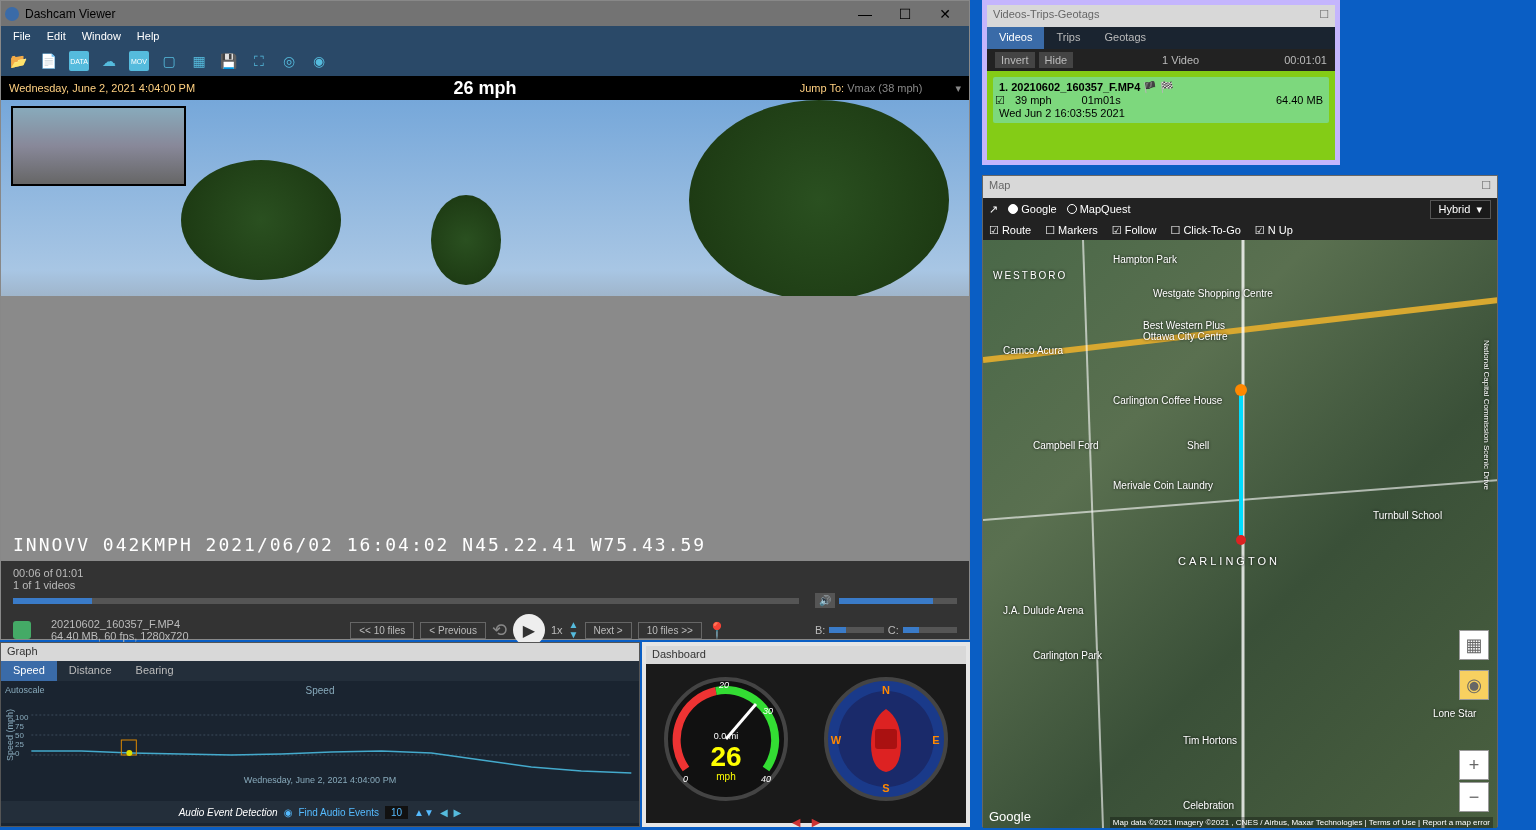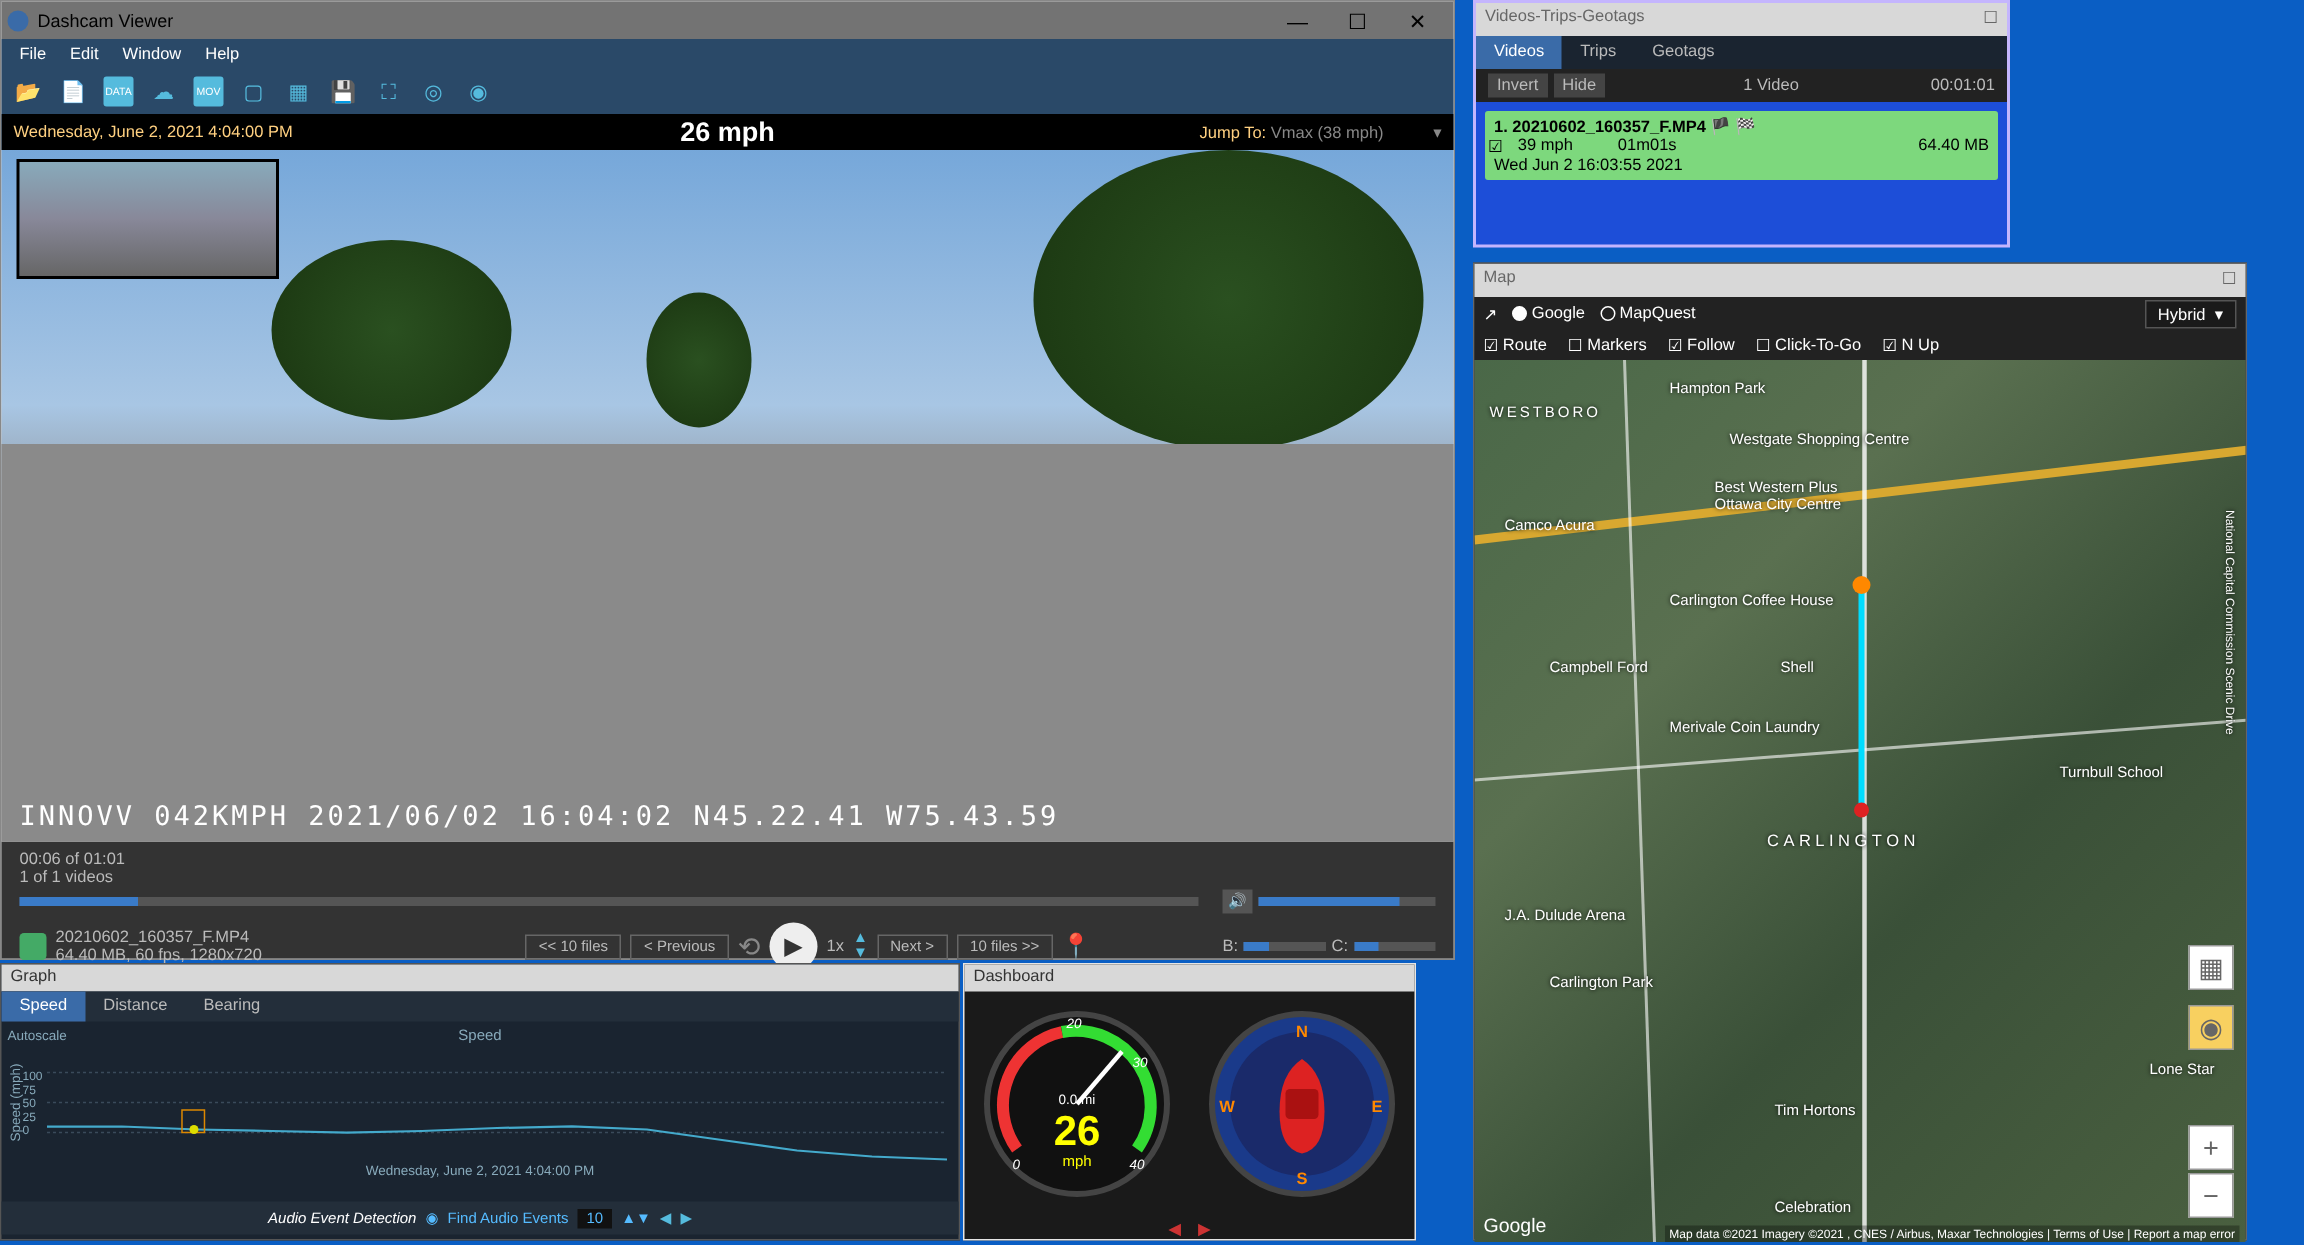--- a/index.html
+++ b/index.html
@@ -27,21 +27,21 @@
 .road { position: absolute; top: 220px; left: 0; right: 0; bottom: 0; background: #8a8a8a; }
 .sky-trees { position: absolute; top: 24px; left: 0; right: 0; height: 200px; }
 .tree { position: absolute; background: radial-gradient(circle, #2a5020, #1a3510); border-radius: 50%; }
 
 
 .controls { height: 78px; background: #333; color: #bbb; font-size: 11px; padding: 4px; }
 .timeline { display: flex; justify-content: space-between; padding: 2px 8px; flex-direction: column; }
 .slider { height: 6px; background: #555; margin: 4px 8px; position: relative; }
 .slider .prog { position: absolute; left: 0; top: 0; bottom: 0; width: 10%; background: #3a7bc8; }
 .ctrl-row { display: flex; align-items: center; margin-top: 6px; }
-.fileinfo { display: flex; align-items: center; gap: 6px; margin-left: 8px; width: 250px; }
+.fileinfo { display: flex; align-items: center; gap: 20px; margin-left: 8px; width: 250px; }
 .fileinfo .ic { width: 18px; height: 18px; background: #4a6; border-radius: 3px; }
 .nav-btns { display: flex; gap: 6px; align-items: center; margin: 0 auto; }
 .nav-btns .nb { border: 1px solid #666; padding: 2px 8px; font-size: 10px; cursor: pointer; }
 .play { width: 32px; height: 32px; background: #eee; border-radius: 50%; display: flex; align-items: center; justify-content: center; font-size: 16px; color: #333; cursor: pointer; }
 .vol-block { width: 150px; display: flex; flex-direction: column; gap: 2px; padding-right: 8px; }
 .vol-row { display: flex; align-items: center; gap: 4px; }
 .vol-bar { flex: 1; height: 6px; background: #555; }
 .vol-bar .f { height: 100%; background: #3a7bc8; }
 
 
@@ -50,29 +50,29 @@
 .graph-tabs { height: 20px; background: #232e3a; display: flex; font-size: 11px; }
 .graph-tabs .t { padding: 3px 12px; color: #bbb; cursor: pointer; }
 .graph-tabs .t.active { background: #3a6ba8; color: #fff; }
 .graph-body { position: relative; height: 120px; padding: 4px; }
 .graph-body .auto { font-size: 9px; color: #8ab; }
 .graph-body .lbl { position: absolute; left: 50%; top: 4px; transform: translateX(-50%); font-size: 10px; color: #8ab; }
 .graph-svg { width: 100%; height: 80px; }
 .graph-footer { height: 22px; background: #232e3a; display: flex; align-items: center; justify-content: center; font-size: 10px; color: #5bf; gap: 6px; }
 
 
-.dash-panel { position: absolute; left: 642px; top: 642px; width: 302px; height: 185px; background: #1a1a1a; border: 1px solid #e5e5e5; }
+.dash-panel { position: absolute; left: 642px; top: 642px; width: 328px; height: 185px; background: #1a1a1a; border: 4px solid #e5e5e5; }
 .dash-title { height: 18px; background: #d8d8d8; color: #333; font-size: 11px; padding: 2px 6px; }
 .dash-body { display: flex; justify-content: space-around; align-items: center; height: 150px; }
 .gauge { width: 130px; height: 130px; position: relative; }
 .dash-arrows { display: flex; justify-content: center; gap: 6px; }
 .dash-arrows span { color: #c33; font-size: 14px; }
 
 
-.videos-panel { position: absolute; left: 982px; top: 0; width: 358px; height: 165px; background: #1d4ed8; border: 2px solid #c4b5fd; }
+.videos-panel { position: absolute; left: 982px; top: 0; width: 358px; height: 165px; background: #84cc16; border: 5px solid #c4b5fd; }
 .panel-titlebar { height: 22px; background: #d8d8d8; color: #666; font-size: 11px; padding: 3px 6px; display:flex; justify-content:space-between;}
 .vp-tabs { height: 22px; background: #1a2430; display: flex; font-size: 11px; }
 .vp-tabs .t { padding: 4px 12px; color: #bbb; cursor: pointer; }
 .vp-tabs .t.active { background: #3a6ba8; color: #fff; }
 .vp-row { height: 22px; display: flex; align-items: center; font-size: 11px; color: #bbb; padding: 0 8px; background:#222; }
 .vp-row .inv { background: #444; padding: 2px 6px; margin-right: 4px; cursor: pointer; }
 .vp-list { padding: 6px; }
 .vp-item { background: #7dd87d; color: #000; font-size: 11px; padding: 4px 6px; border-radius: 2px; }
 .vp-item .r1 { font-weight: bold; }
 .vp-item .r2 { display: flex; gap: 30px; }

